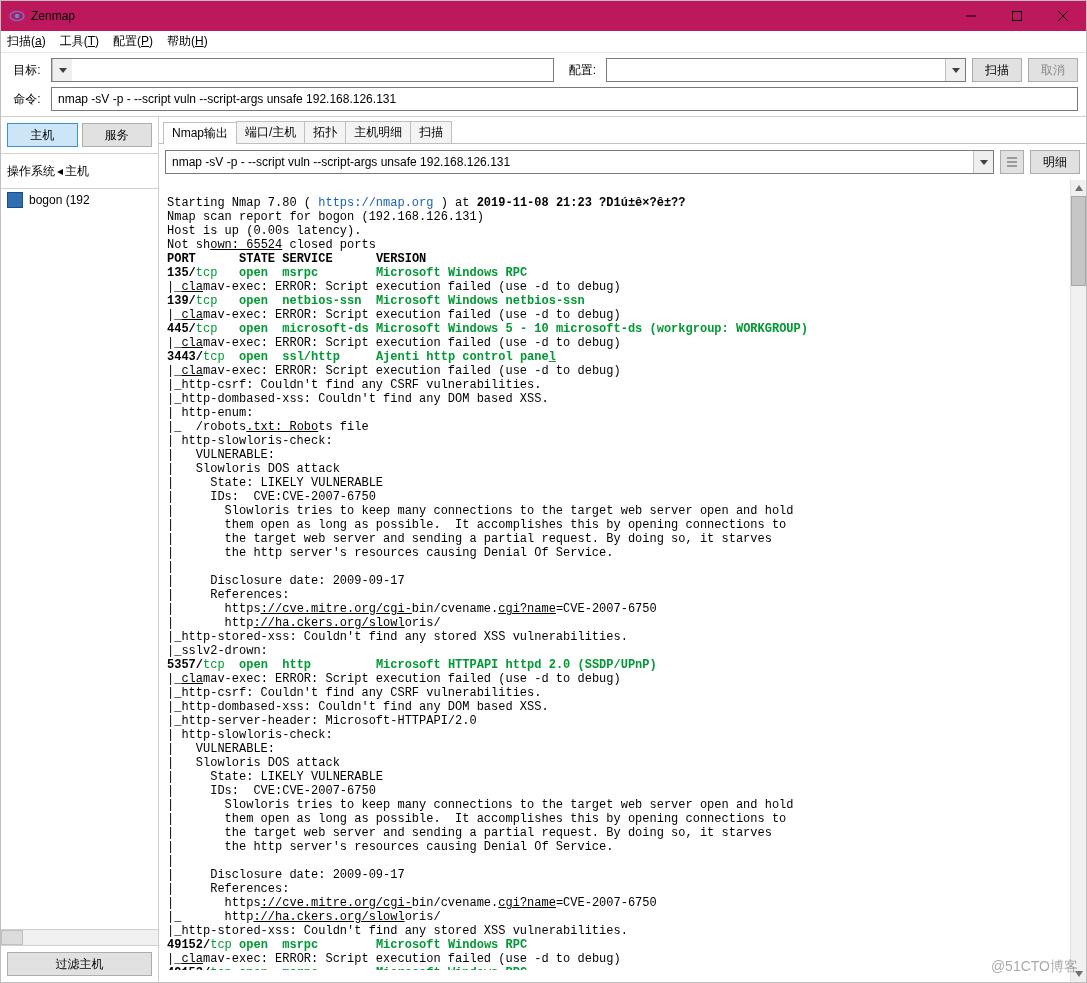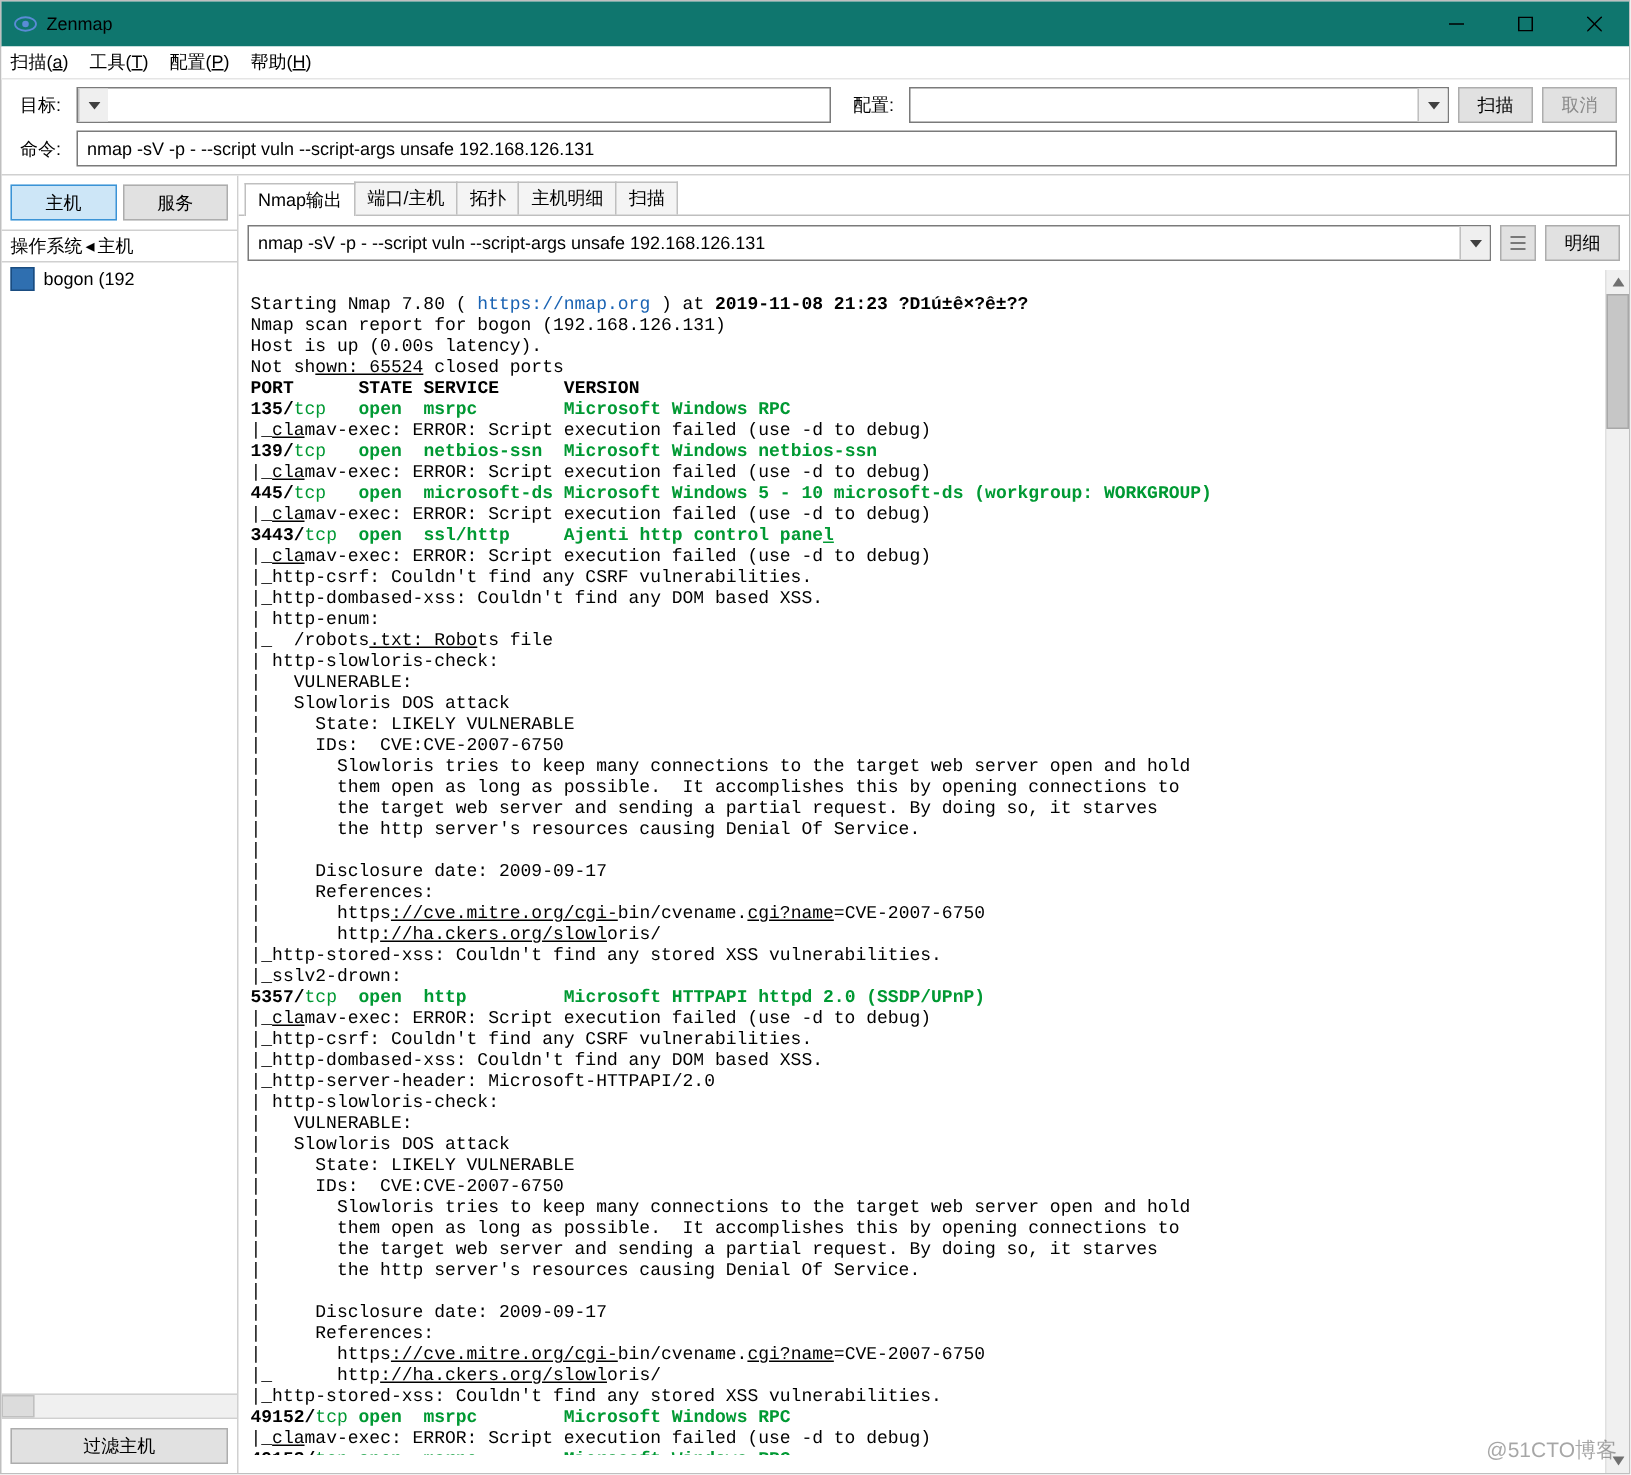--- a/index.html
+++ b/index.html
@@ -1,19 +1,19 @@
 <!DOCTYPE html>
 <html><head>
 <meta charset="utf-8">
 <style>
   * { box-sizing: border-box; }
   html, body { margin:0; padding:0; height:100%; font-family: "Microsoft YaHei", "Segoe UI", Tahoma, sans-serif; font-size:12px; color:#000; background:#fff; }
   .window { width:1087px; height:983px; display:flex; flex-direction:column; border:1px solid #bfbfbf; background:#fff; }
   
-  .titlebar { height:30px; display:flex; align-items:center; padding:0 0 0 8px; background:#0f766e; }
+  .titlebar { height:30px; display:flex; align-items:center; padding:0 0 0 8px; background:#be185d; }
   .titlebar .eye-icon svg { width:16px; height:16px; display:block; }
   .titlebar .title { margin-left:6px; flex:0 0 auto; }
   .titlebar .spacer { flex:1; }
   .sysbtn { width:46px; height:30px; display:flex; align-items:center; justify-content:center; }
   .sysbtn svg { width:10px; height:10px; stroke:#000; stroke-width:1; fill:none; }
   
   .menubar { height:22px; display:flex; align-items:center; padding:0 6px; gap:14px; background:#fff; border-bottom:1px solid #e5e5e5; }
   .menubar span { white-space:nowrap; }
   .mnemonic { text-decoration:underline; }
   
@@ -26,21 +26,21 @@
   .btn { height:24px; padding:0 12px; border:1px solid #adadad; background:#e1e1e1; display:flex; align-items:center; justify-content:center; }
   .btn.disabled { color:#8a8a8a; }
   .txtinput { border:1px solid #7a7a7a; height:24px; padding:0 6px; font-size:12px; background:#fff; }
   
   .main { flex:1; display:flex; overflow:hidden; border-top:1px solid #d0d0d0; }
   
   .left { width:158px; display:flex; flex-direction:column; border-right:1px solid #d0d0d0; }
   .left-tabs { display:flex; padding:6px; gap:4px; }
   .left-tabbtn { flex:1; height:24px; border:1px solid #adadad; background:#e1e1e1; display:flex; align-items:center; justify-content:center; }
   .left-tabbtn.active { background:#cde6f7; border-color:#3a93d6; }
-  .host-header { display:flex; align-items:center; height:22px; padding:0 6px; border-top:1px solid #d0d0d0; border-bottom:1px solid #d0d0d0; font-size:12px; }
+  .host-header { display:flex; align-items:center; height:36px; padding:0 6px; border-top:1px solid #d0d0d0; border-bottom:1px solid #d0d0d0; font-size:12px; }
   .host-header .col1 { flex:0 0 58px; }
   .host-header .arrow { display:inline-block; margin-left:2px; }
   .host-list { flex:1; overflow:hidden; }
   .host-row { display:flex; align-items:center; height:22px; padding:0 6px; gap:6px; }
   .host-row .osicon { width:16px; height:16px; background:#2f6fb0; border:1px solid #1a4c80; }
   .left-scroll { height:16px; background:#f0f0f0; border-top:1px solid #d0d0d0; display:flex; }
   .left-scroll .thumb { width:22px; height:100%; border:1px solid #c0c0c0; background:#dcdcdc; }
   .filter-row { padding:6px; border-top:1px solid #d0d0d0; }
   .filter-btn { width:100%; height:24px; border:1px solid #adadad; background:#e1e1e1; display:flex; align-items:center; justify-content:center; }
   

